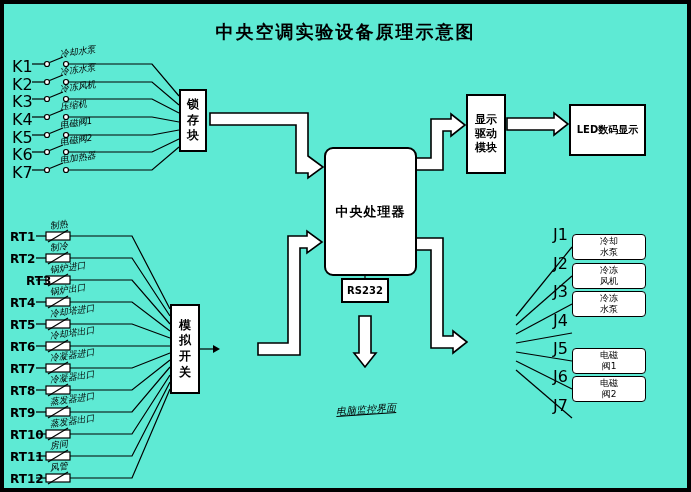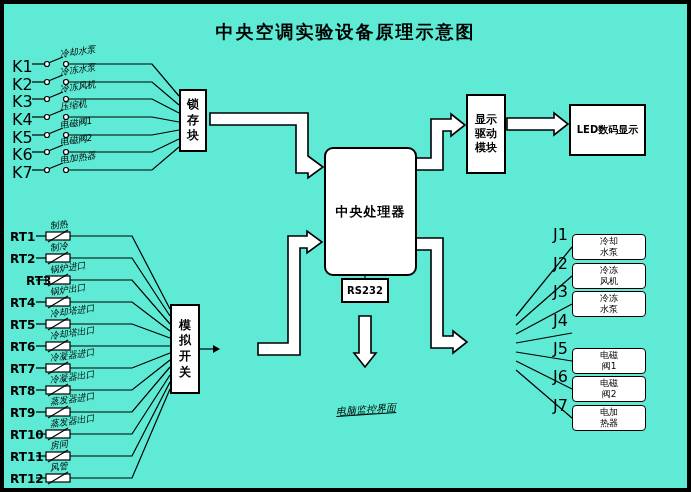--- a/index.html
+++ b/index.html
@@ -241,17 +241,13 @@
     <div class="jbox" style="top:344px">
       <span>电磁</span>
       <span>阀1</span>
     </div>
     <div class="jid" style="left:549px;top:363px">J6</div>
     <div class="jbox" style="top:372px">
       <span>电磁</span>
       <span>阀2</span>
     </div>
     <div class="jid" style="left:549px;top:392px">J7</div>
-    <div class="jbox" style="top:401px">
-      <span>电加</span>
-      <span>热器</span>
-    </div>
   </div>
 
 </body></html>

